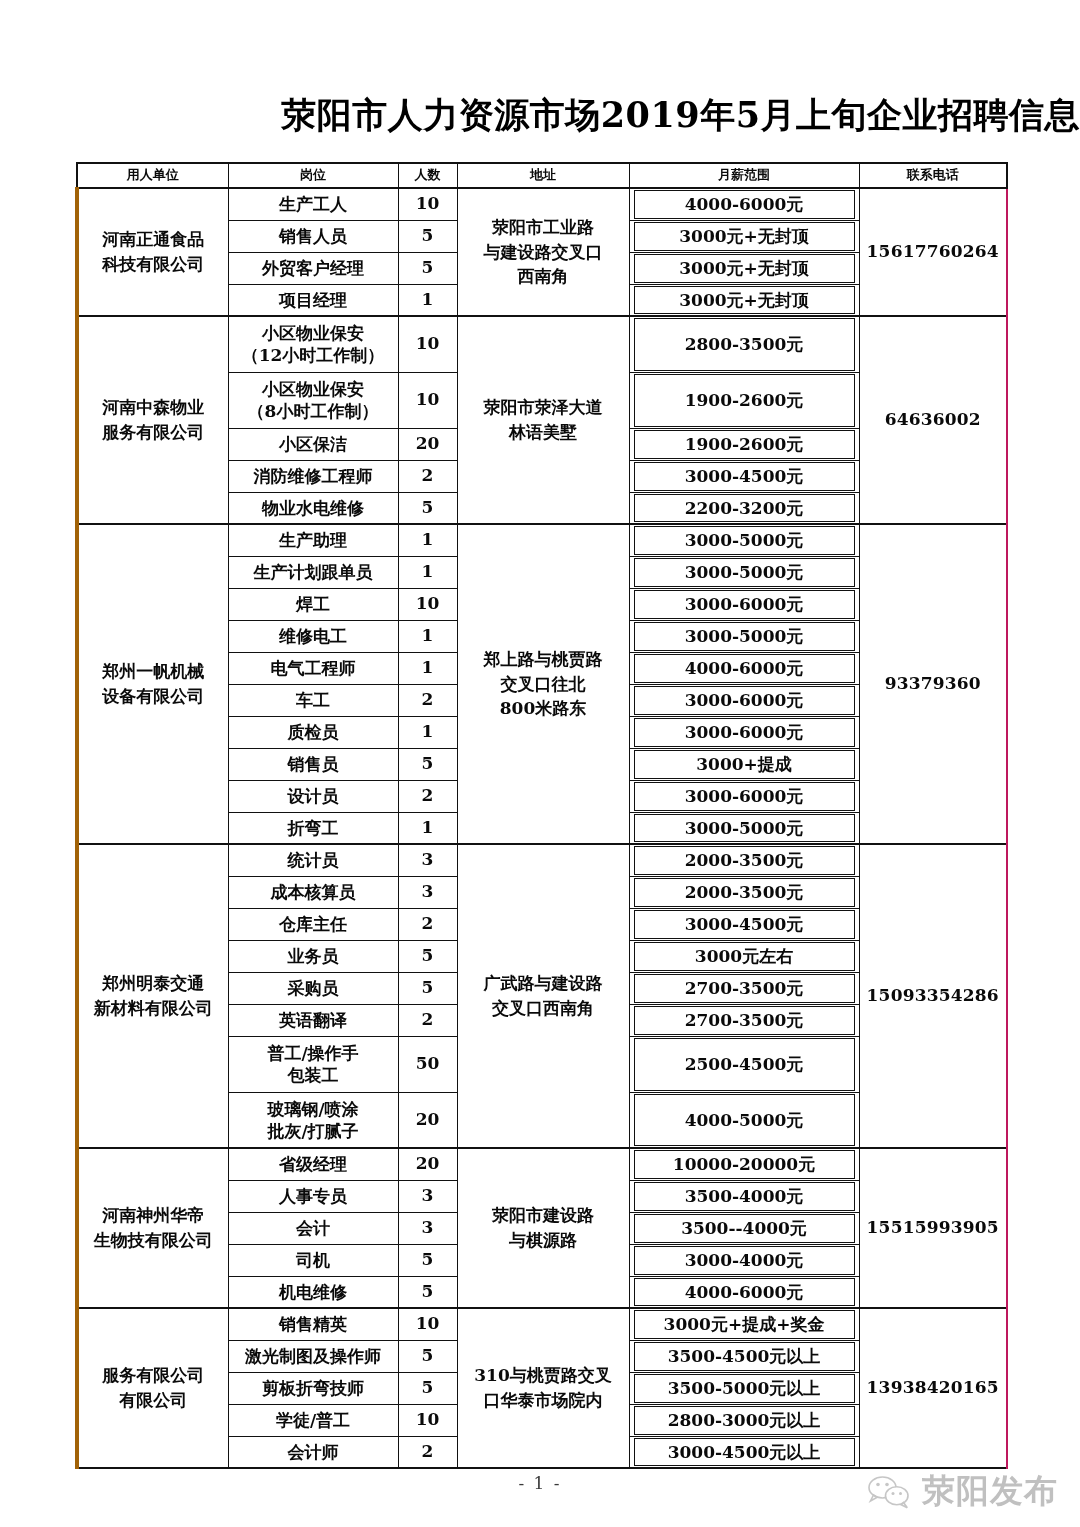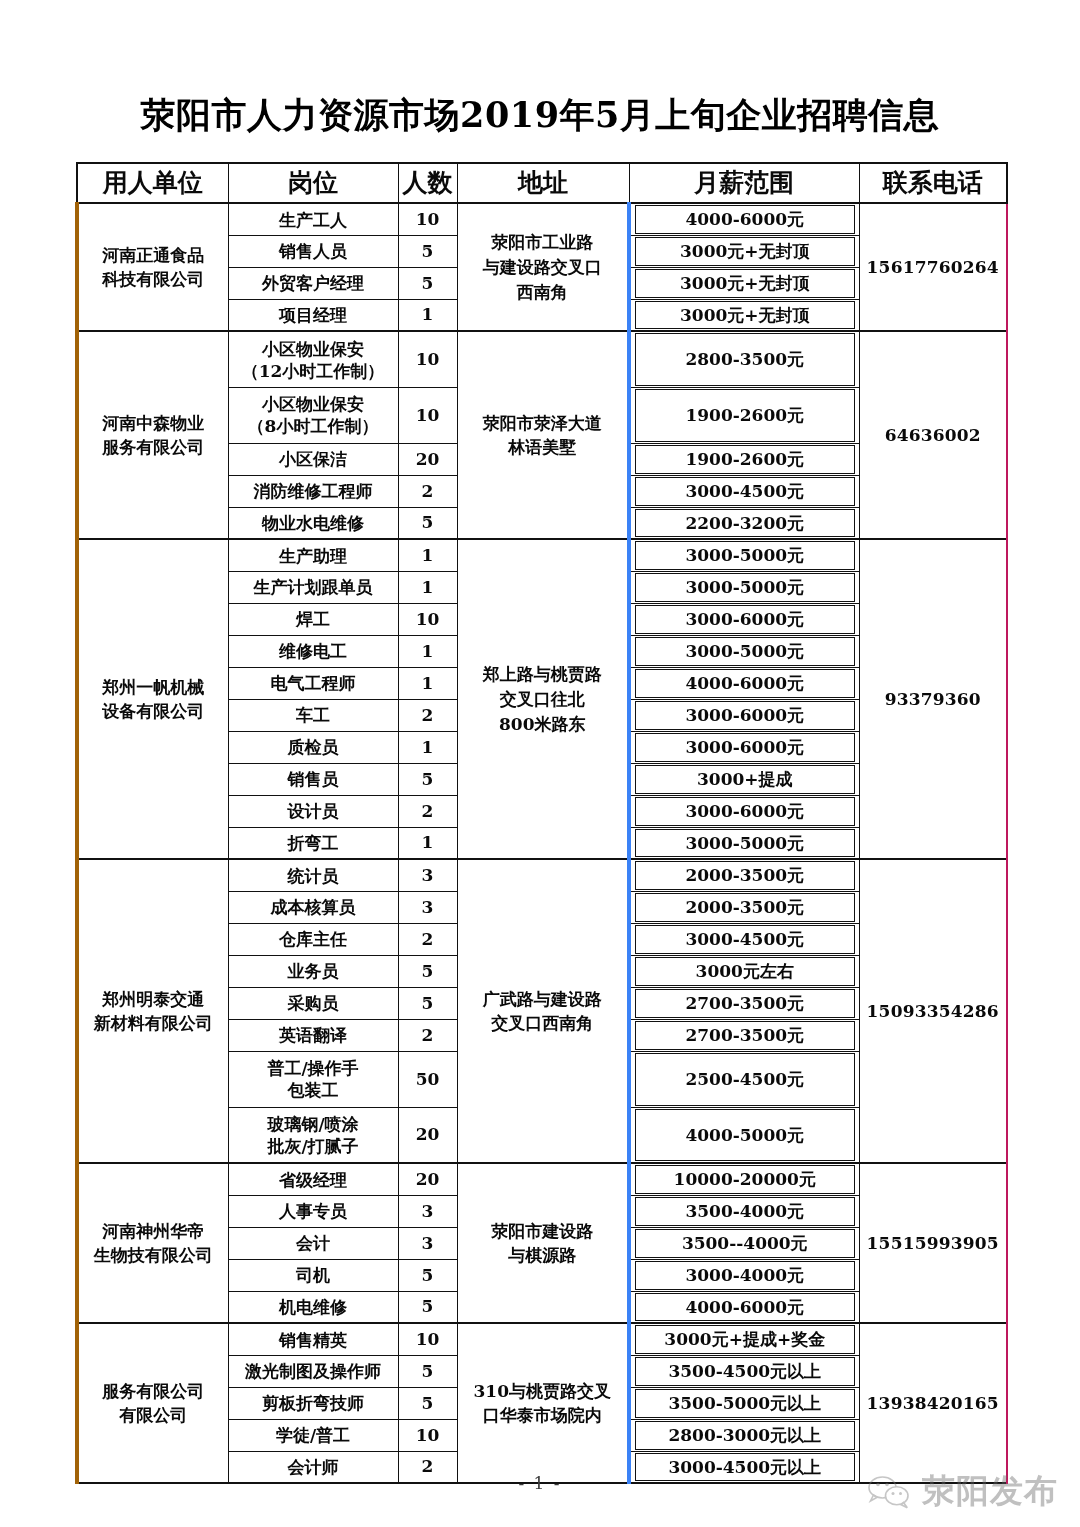--- a/index.html
+++ b/index.html
@@ -20,21 +20,21 @@
 
   .page {
     position: relative;
     width: 1080px;
     height: 1527px;
     padding: 0;
   }
 
   
   .doc-title {
-    text-align: center;
+    text-align: right;
     font-family: "DejaVu Serif", "Liberation Serif", serif;
     font-weight: 700;
     font-size: 35px;
     letter-spacing: 0.5px;
     line-height: 1;
     padding-top: 74px;
     padding-bottom: 0;
     color: #000;
     white-space: nowrap;
   }
@@ -63,21 +63,21 @@
     vertical-align: middle;
     font-size: 17px;
     line-height: 1.28;
     padding: 3px 2px;
     font-weight: 700;
     color: #0a0a0a;
     font-family: "DejaVu Serif", "Liberation Serif", serif;
   }
   table.jobs thead th {
     height: 23px;
-    font-size: 25px;
+    font-size: 13px;
     border-bottom: 2px solid #111;
   }
   table.jobs td.company {
     font-size: 17px;
     line-height: 1.45;
     border-left: 4px solid #a16207;
     padding: 12px 3px;
   }
   table.jobs td.phone {
     font-size: 17px;
@@ -93,21 +93,21 @@
     font-size: 17px;
     line-height: 1.3;
   }
   table.jobs td.count {
     font-size: 17px;
     margin-top: 10px;
   }
   
   table.jobs td.salary {
     padding: 0;
-    border-left: 4px solid #3b82f6;
+    border-left: 1px solid #3b82f6;
     border-right: 1px solid #111;
   }
   table.jobs td.salary .sal-box {
     border: 1px solid #111;
     margin: 1px 4px;
     height: calc(100% - 2px);
     min-height: 26px;
     display: flex;
     align-items: center;
     justify-content: center;

